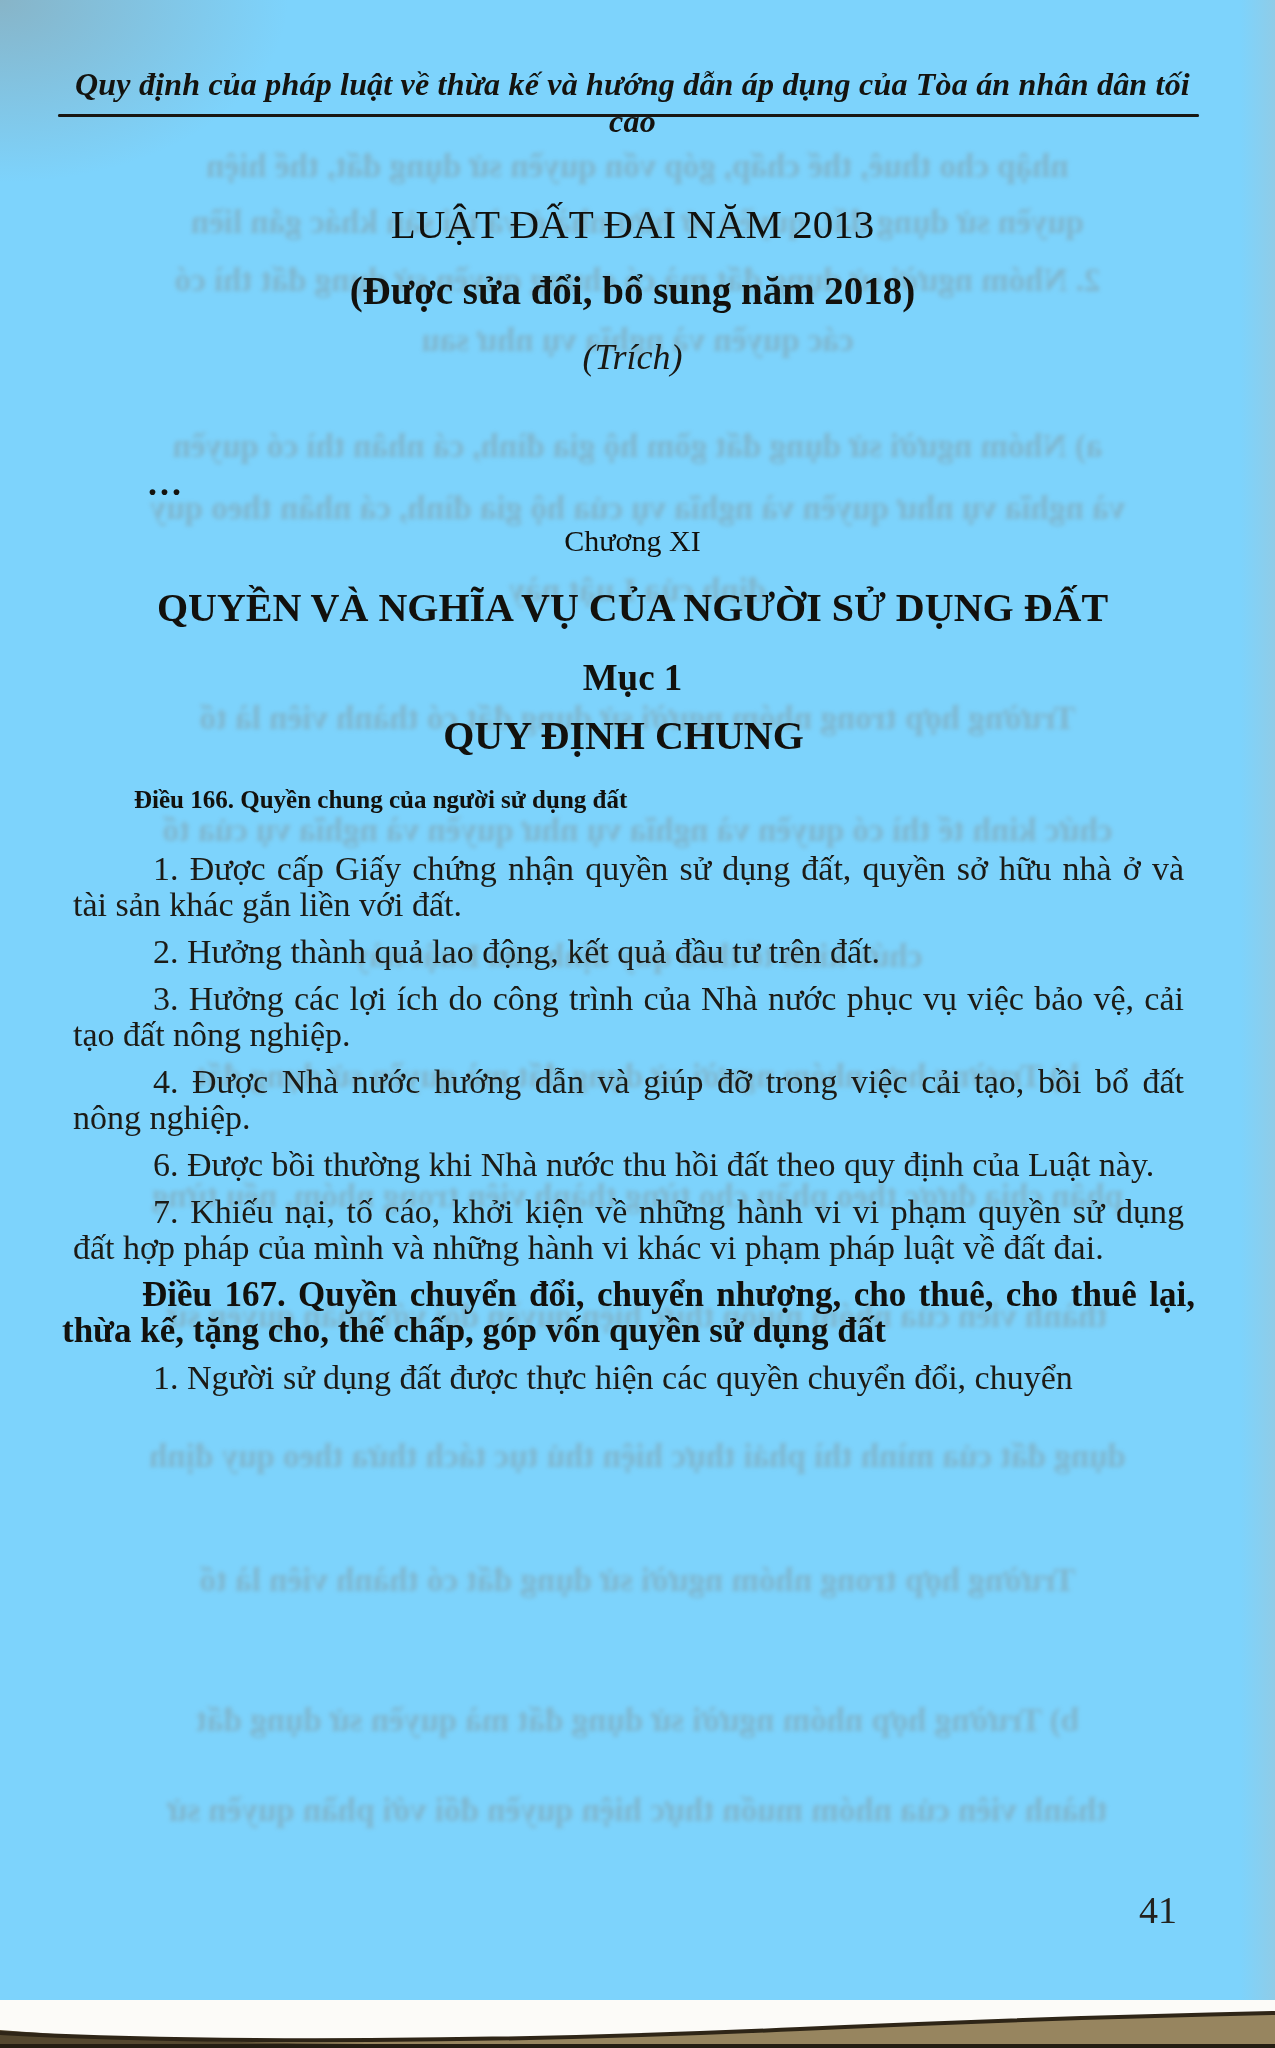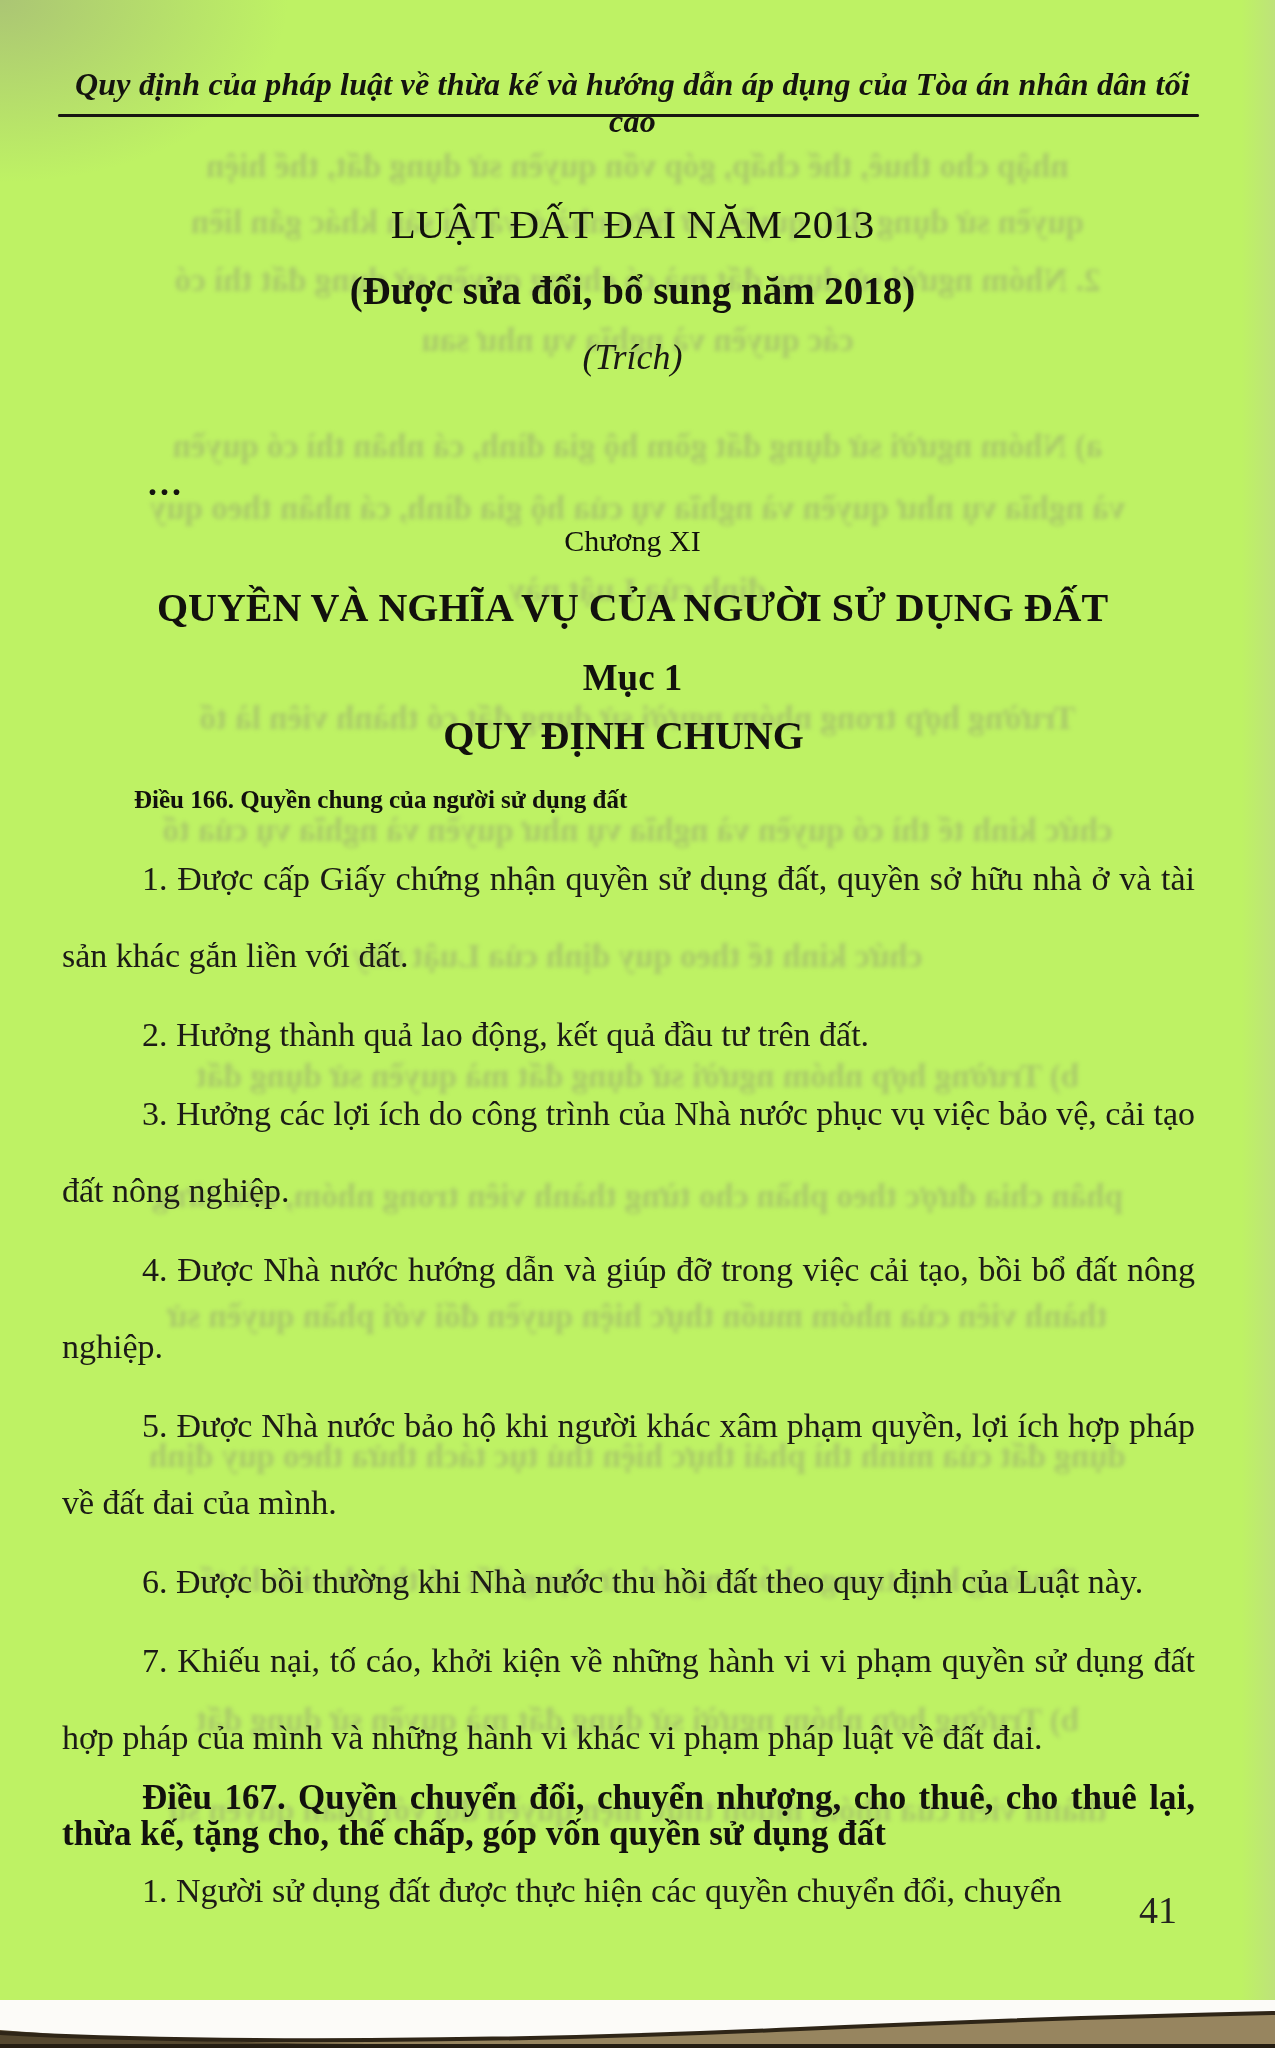--- a/index.html
+++ b/index.html
@@ -1,21 +1,21 @@
 <!DOCTYPE html>
 <html><head>
 <meta charset="utf-8">
 <style>
   * { margin:0; padding:0; box-sizing:border-box; }
   html,body { width:1275px; height:2048px; }
   body { font-family:"Liberation Serif","DejaVu Serif",serif; background:#ffffff; }
 
   .page {
     position:relative; width:1275px; height:2048px;
-    background:#bef264; overflow:hidden; color:#1c1b18;
+    background:#7dd3fc; overflow:hidden; color:#1c1b18;
   }
 
   
   .corner-shade {
     position:absolute; left:0; top:0; width:300px; height:190px;
     background:radial-gradient(ellipse at top left, rgba(148,143,136,0.45), rgba(148,143,136,0) 68%);
     pointer-events:none;
   }
   .right-shade {
     position:absolute; right:0; top:0; width:34px; height:100%;
@@ -84,23 +84,23 @@
 
   .article-166-heading {
     position:absolute; top:786px; left:62px; right:80px;
     font-size:25px; font-weight:bold; text-indent:72px; color:#12110d;
   }
 
   .body-flow {
     position:absolute; top:840px; left:62px; right:80px;
   }
   .body-para {
-    font-size:34px; line-height:77px;
+    font-size:34px; line-height:36px;
     text-align:justify; text-indent:80px;
-    margin:0; color:#1c1b16;
+    margin:11px; color:#1c1b16;
   }
   .body-para + .body-para { margin-top:2px; }
   .article-167-heading {
     font-size:35px; line-height:36px; font-weight:bold;
     text-align:justify; text-indent:80px;
     margin-top:4px; color:#12110d;
   }
 
   .page-number {
     position:absolute; top:1888px; right:98px;
@@ -150,21 +150,20 @@
   <div class="section-label">Mục 1</div>
   <div class="section-title">QUY ĐỊNH CHUNG</div>
 
   <h3 class="article-166-heading">Điều 166. Quyền chung của người sử dụng đất</h3>
 
   <div class="body-flow">
     <p class="body-para">1. Được cấp Giấy chứng nhận quyền sử dụng đất, quyền sở hữu nhà ở và tài sản khác gắn liền với đất.</p>
     <p class="body-para">2. Hưởng thành quả lao động, kết quả đầu tư trên đất.</p>
     <p class="body-para">3. Hưởng các lợi ích do công trình của Nhà nước phục vụ việc bảo vệ, cải tạo đất nông nghiệp.</p>
     <p class="body-para">4. Được Nhà nước hướng dẫn và giúp đỡ trong việc cải tạo, bồi bổ đất nông nghiệp.</p>
-    <p class="body-para">5. Được Nhà nước bảo hộ khi người khác xâm phạm quyền, lợi ích hợp pháp về đất đai của mình.</p>
     <p class="body-para">6. Được bồi thường khi Nhà nước thu hồi đất theo quy định của Luật này.</p>
     <p class="body-para">7. Khiếu nại, tố cáo, khởi kiện về những hành vi vi phạm quyền sử dụng đất hợp pháp của mình và những hành vi khác vi phạm pháp luật về đất đai.</p>
     <h3 class="article-167-heading">Điều 167. Quyền chuyển đổi, chuyển nhượng, cho thuê, cho thuê lại, thừa kế, tặng cho, thế chấp, góp vốn quyền sử dụng đất</h3>
     <p class="body-para">1. Người sử dụng đất được thực hiện các quyền chuyển đổi, chuyển</p>
   </div>
 
   <div class="page-number">41</div>
 
   <svg class="bottom-edge" viewBox="0 0 1275 48" preserveAspectRatio="none" aria-hidden="true">
     <rect x="0" y="0" width="1275" height="48" fill="#fcfbf8"></rect>

